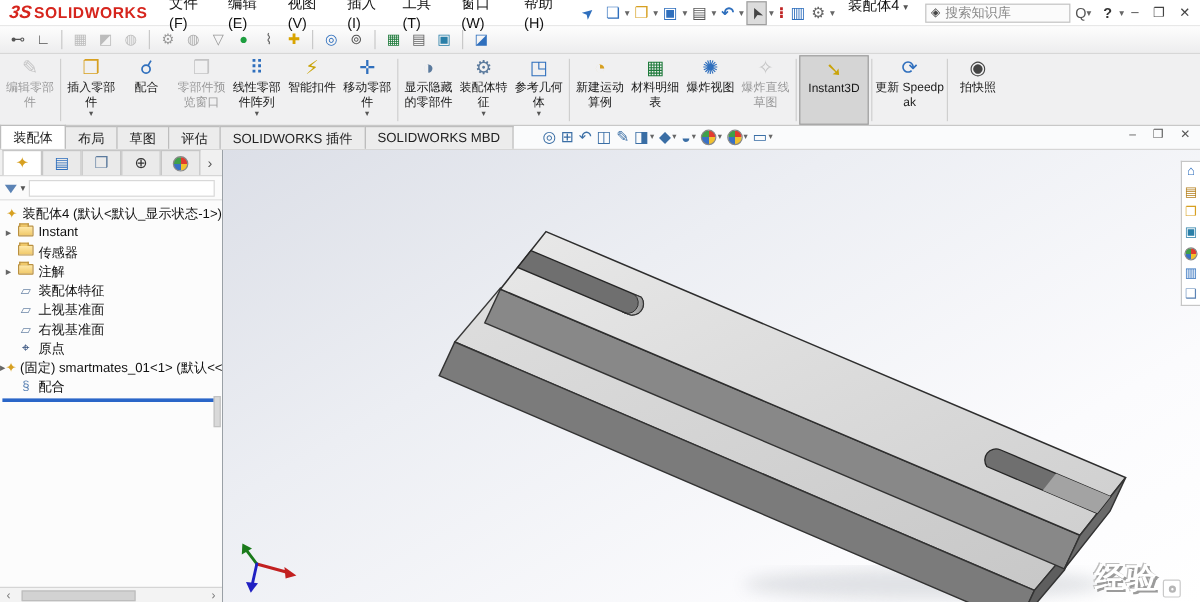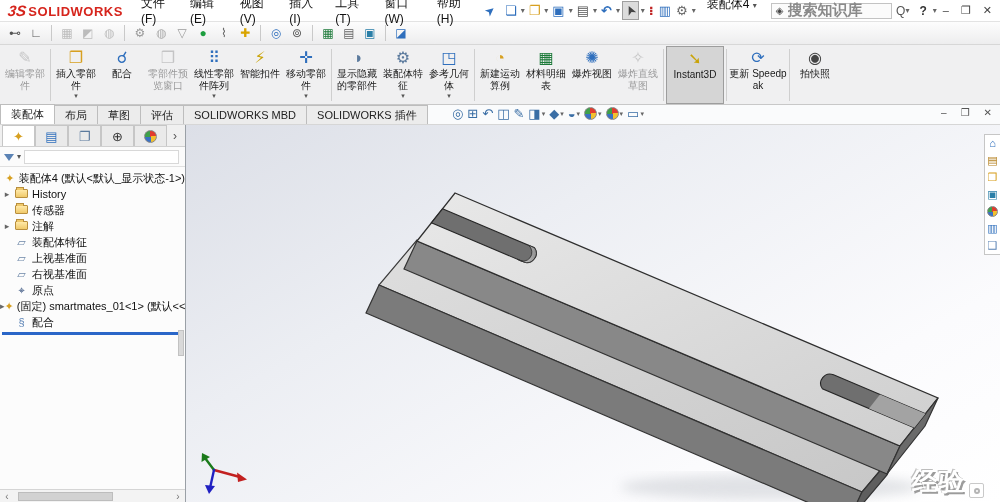--- a/index.html
+++ b/index.html
@@ -16,21 +16,21 @@
   .pin { color:#2f6fbd; font-size:12px; margin:0 8px; transform:rotate(-40deg); display:inline-block;}
   .qat { display:flex; align-items:center; gap:1px; }
   .qat .qbtn { display:flex; align-items:center; padding:1px 2px; }
   .qat .qbtn .g { font-size:13px; }
   .qat .sep-caret { font-size:8px; color:#666; margin:0 1px; }
   .qbtn.selected { background:#dcdcdc; border:1px solid #9f9f9f; }
   .doc-title { margin:0 14px 12px 10px; font-size:12px; color:#111; white-space:nowrap;}
   .doc-title .caret{ font-size:8px; color:#555;}
   .searchbox { display:flex; align-items:center; width:140px; height:16px; border:1px solid #c3c3c3; background:#fbfbfb; padding:0 4px; gap:4px;}
   .searchbox .shield{ font-size:10px; color:#444; }
-  .searchbox .ph { color:#8a8a8a; font-size:15px; white-space:nowrap; overflow:hidden;font-weight:bold;}
+  .searchbox .ph { color:#8a8a8a; font-size:11px; white-space:nowrap; overflow:hidden;}
   .search-mag { font-size:12px; color:#555; margin-left:4px;}
   .help { font-weight:bold; color:#333; margin:0 6px 0 10px;}
   .winctl { display:flex; gap:12px; margin-left:6px; margin-right:4px; color:#444; font-size:11px;}
 
   
   .utilitybar { height:23px; background:linear-gradient(#fdfdfd,#ededee); border-bottom:1px solid #d7d7d7; display:flex; align-items:center; padding:0 6px; gap:3px;}
   .ubtn { width:18px; height:18px; display:flex; align-items:center; justify-content:center; font-size:12px;}
   .usep { width:1px; height:16px; background:#c9c9c9; margin:0 3px;}
 
   
@@ -274,22 +274,22 @@
     <span class="rlabel">拍快照</span>
   </div>
 </div>
 
 <div class="tabrow">
   <div class="tabs">
     <span class="tab active">装配体</span>
     <span class="tab">布局</span>
     <span class="tab">草图</span>
     <span class="tab">评估</span>
+    <span class="tab">SOLIDWORKS 插件</span>
     <span class="tab">SOLIDWORKS MBD</span>
-    <span class="tab">SOLIDWORKS 插件</span>
   </div>
   <div class="headsup">
     <span class="hbtn">
         <span>◎</span>
       </span>
     <span class="hbtn">
         <span>⊞</span>
       </span>
     <span class="hbtn">
         <span>↶</span>
@@ -359,21 +359,21 @@
       <span class="filter-box"></span>
     </div>
     <div class="tree">
       <div class="trow" style="padding-left:4px">
         <span class="ticon asm-g">✦</span>
         <span>装配体4 (默认&lt;默认_显示状态-1&gt;)</span>
       </div>
       <div class="trow">
         <span class="arrow">▸</span>
         <span class="ticon"><span class="folder"></span></span>
-        <span>History</span>
+        <span>Instant</span>
       </div>
       <div class="trow">
         <span class="arrow"></span>
         <span class="ticon"><span class="folder"></span></span>
         <span>传感器</span>
       </div>
       <div class="trow">
         <span class="arrow">▸</span>
         <span class="ticon"><span class="folder"></span></span>
         <span>注解</span>

